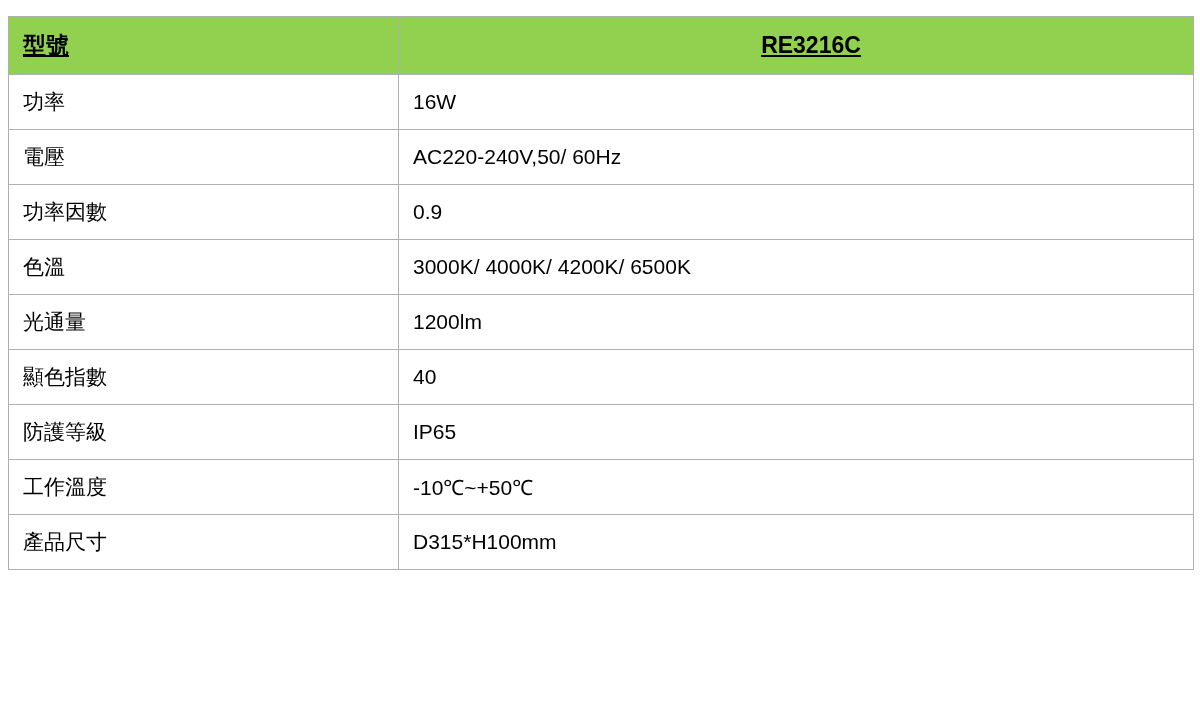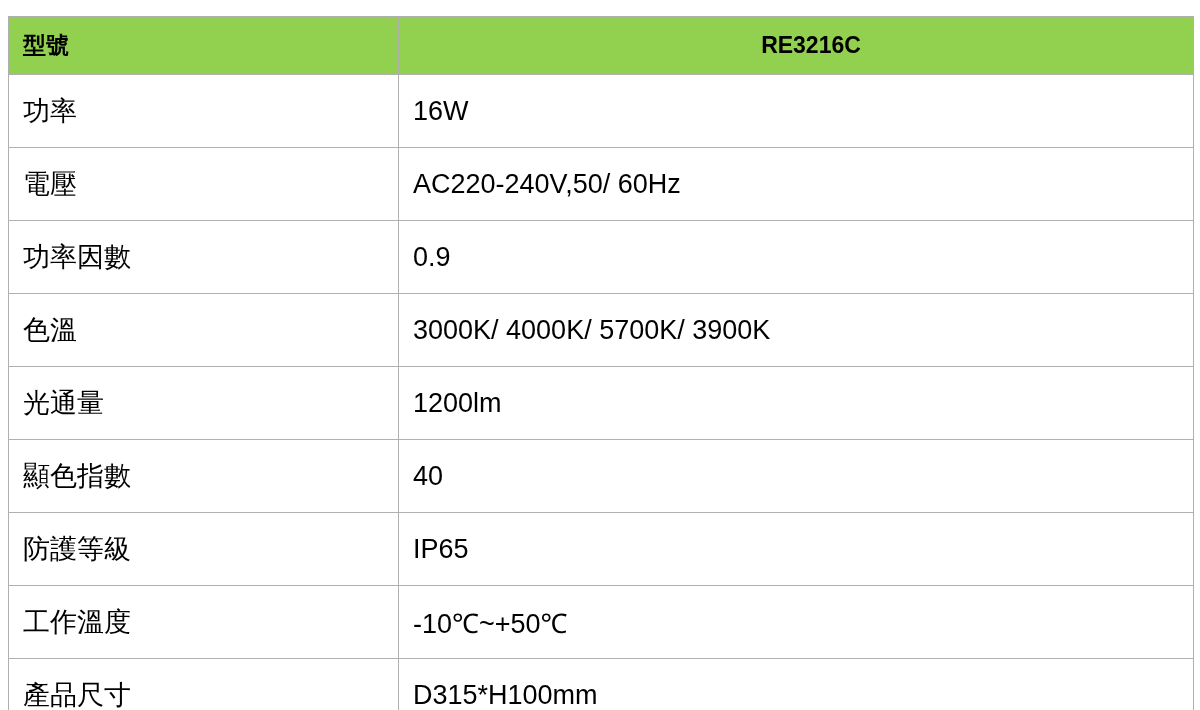--- a/index.html
+++ b/index.html
@@ -29,38 +29,39 @@
     line-height: 1.2;
   }
   .spec-table {
     width: 1186px;
     margin: 16px 0 0 8px;
     border-collapse: collapse;
     table-layout: fixed;
   }
   .spec-table td {
     border: 1px solid #b0b0b0;
-    height: 73px;
+    height: 55px;
     box-sizing: border-box;
     padding: 0 14px;
-    font-size: 27px;
+    font-size: 21px;
     vertical-align: middle;
   }
   .col-label {
     width: 390px;
     text-align: left;
   }
   .col-value {
     text-align: left;
   }
   .header-row td {
     background: #92d050;
     font-weight: bold;
     font-size: 23px;
     height: 58px;
+    text-decoration: underline;
   }
   .header-row .col-label {
     text-align: left;
   }
   .header-row .col-value {
     text-align: center;
     padding-left: 44px;
   }
 </style>
 </head>
@@ -82,21 +83,21 @@
       <tr>
         <td class="col-label">電壓</td>
         <td class="col-value">AC220-240V,50/ 60Hz</td>
       </tr>
       <tr>
         <td class="col-label">功率因數</td>
         <td class="col-value">0.9</td>
       </tr>
       <tr>
         <td class="col-label">色溫</td>
-        <td class="col-value">3000K/ 4000K/ 5700K/ 3900K</td>
+        <td class="col-value">3000K/ 4000K/ 4200K/ 6500K</td>
       </tr>
       <tr>
         <td class="col-label">光通量</td>
         <td class="col-value">1200lm</td>
       </tr>
       <tr>
         <td class="col-label">顯色指數</td>
         <td class="col-value">40</td>
       </tr>
       <tr>

